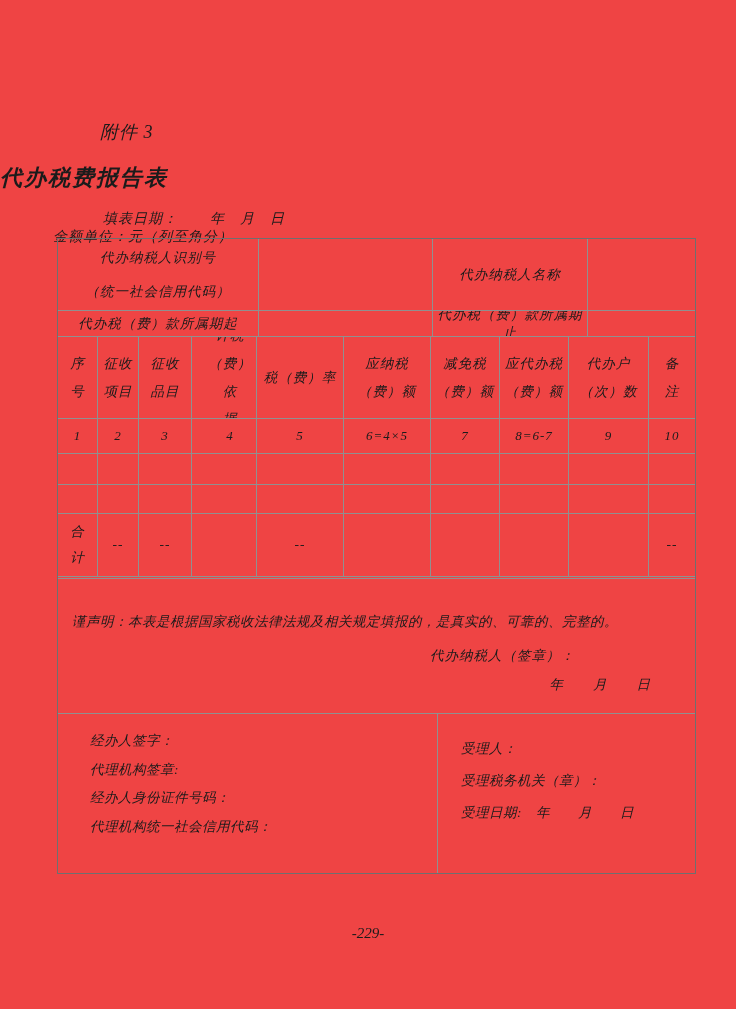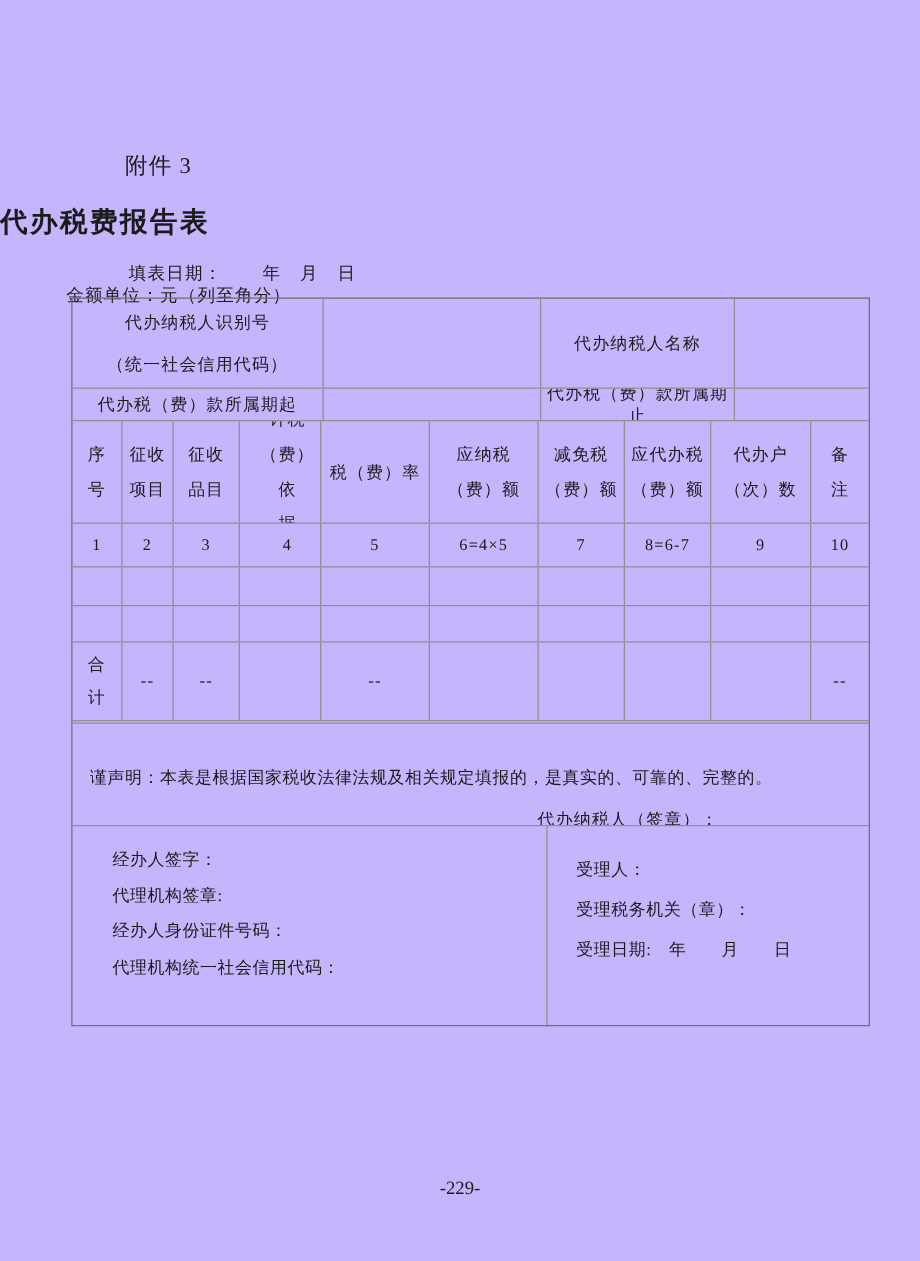--- a/index.html
+++ b/index.html
@@ -1,20 +1,21 @@
 <!DOCTYPE html>
 <html><head>
 <meta charset="utf-8">
 <style>
   html,body { margin:0; padding:0; background:#e8e8e8; }
   .page {
     position:relative; width:736px; height:1009px; margin:0 auto;
-    background:#c4b5fd; overflow:hidden;
+    background:#ef4444; overflow:hidden;
     font-family:"Liberation Serif","DejaVu Serif",serif;
     color:#1b1b1b;
+    font-style:italic;
   }
   .attachment {
     position:absolute; left:100px; top:120px;
     font-size:18px; letter-spacing:1px;
   }
   .doc-title {
     position:absolute; left:0; top:163px; width:736px;
     font-size:22px; font-weight:700; letter-spacing:2px;
     font-family:"Liberation Sans","DejaVu Sans",sans-serif;
   }
@@ -46,21 +47,21 @@
   .rowA { height:72px; }
   .rowA .label-big { line-height:2.5; }
   .rowB { height:26px; }
   .row-head { height:82px; }
   .row-head .cell { line-height:2.05; }
   .row-num { height:35px; font-size:13px; letter-spacing:0; }
   .row-empty1 { height:31px; }
   .row-empty2 { height:29px; }
   .row-total { height:62px; }
   .row-total .cell { line-height:1.9; }
-  .row-decl { height:85px; }
+  .row-decl { height:138px; }
   .row-bottom { height:159px; }
 
   
   .c1{flex:0 0 39px;} .c2{flex:0 0 41px;} .c3{flex:0 0 53px;} .c4{flex:0 0 65px;padding-left:12px;}
   .c5{flex:0 0 87px;} .c6{flex:0 0 87px;text-align:center;} .c7{flex:0 0 69px;} .c8{flex:0 0 69px;}
   .c9{flex:0 0 80px;} .c10{flex:1;}
   
   .wA{flex:0 0 200px;} .wB{flex:0 0 174px;} .wC{flex:0 0 155px;} .wD{flex:1;}
   
   .wL{flex:0 0 379px;} .wR{flex:1;}
@@ -71,21 +72,21 @@
   .decl-date { position:absolute; right:44px; top:97px; letter-spacing:1px; }
 
   .block-cell { display:block; text-align:left; white-space:normal; }
   .agent-cell { padding:13px 0 0 32px; }
   .agent-cell .fline { line-height:28.5px; letter-spacing:0.5px; }
   .accept-cell { padding:19px 0 0 23px; }
   .accept-cell .fline { line-height:32px; letter-spacing:0.5px; }
 
   .page-number {
     position:absolute; left:0; top:925px; width:736px;
-    text-align:center; font-size:15px;margin-top:18px;
+    text-align:center; font-size:15px;
   }
 </style>
 </head>
 <body>
 
 <div class="page">
 
   <div class="attachment">附件 3</div>
 
   <div class="doc-title">代办税费报告表</div>

